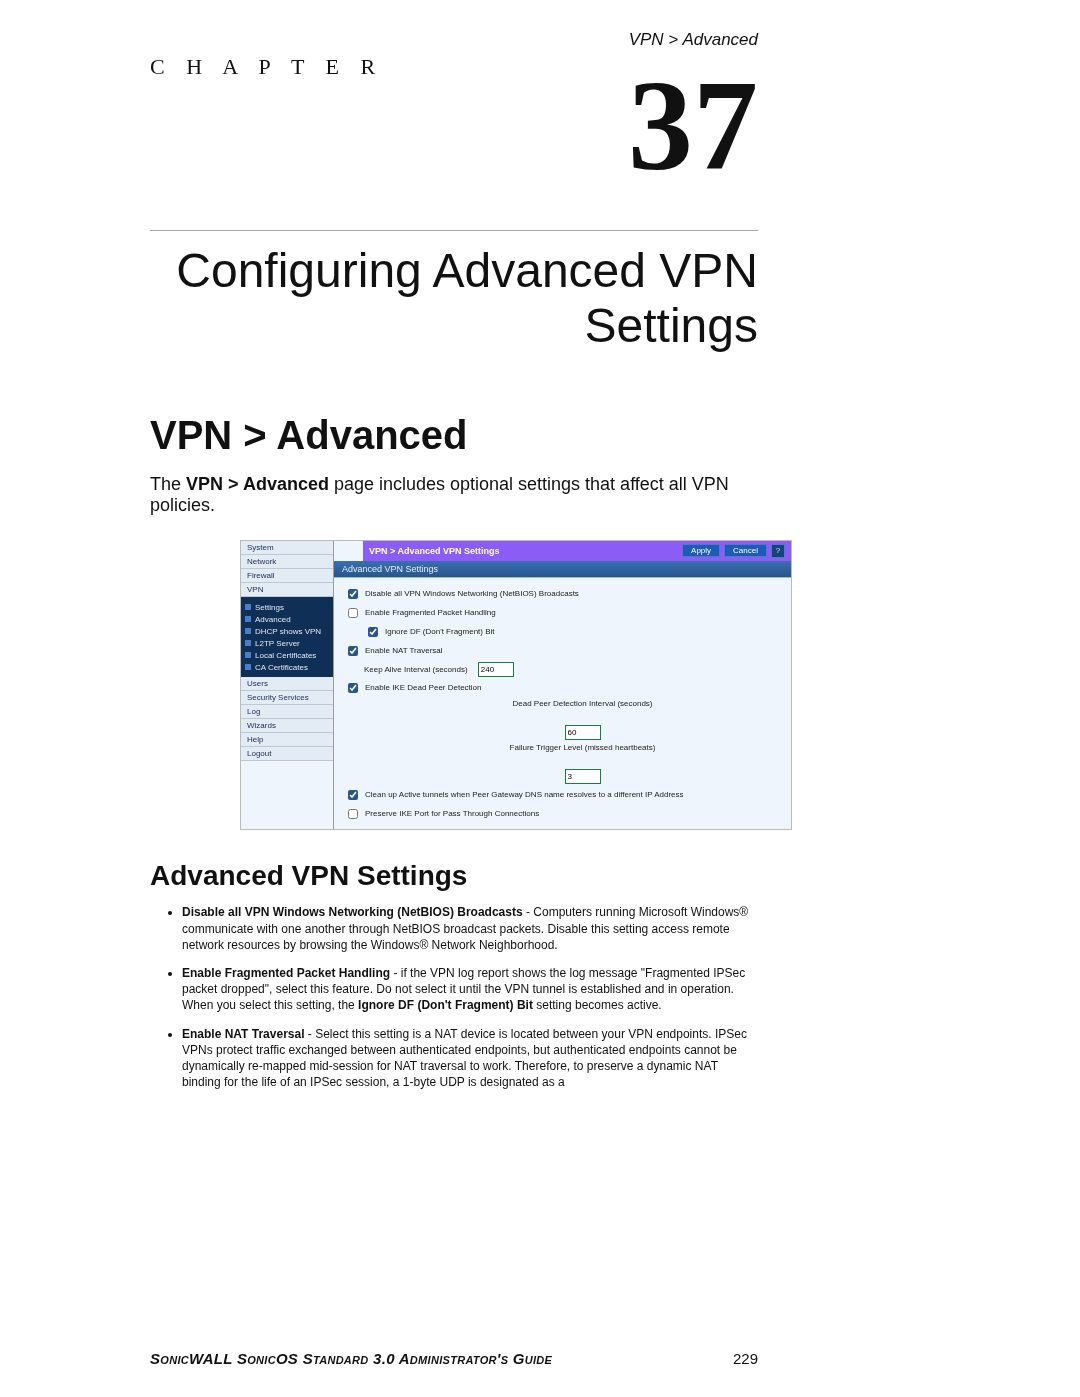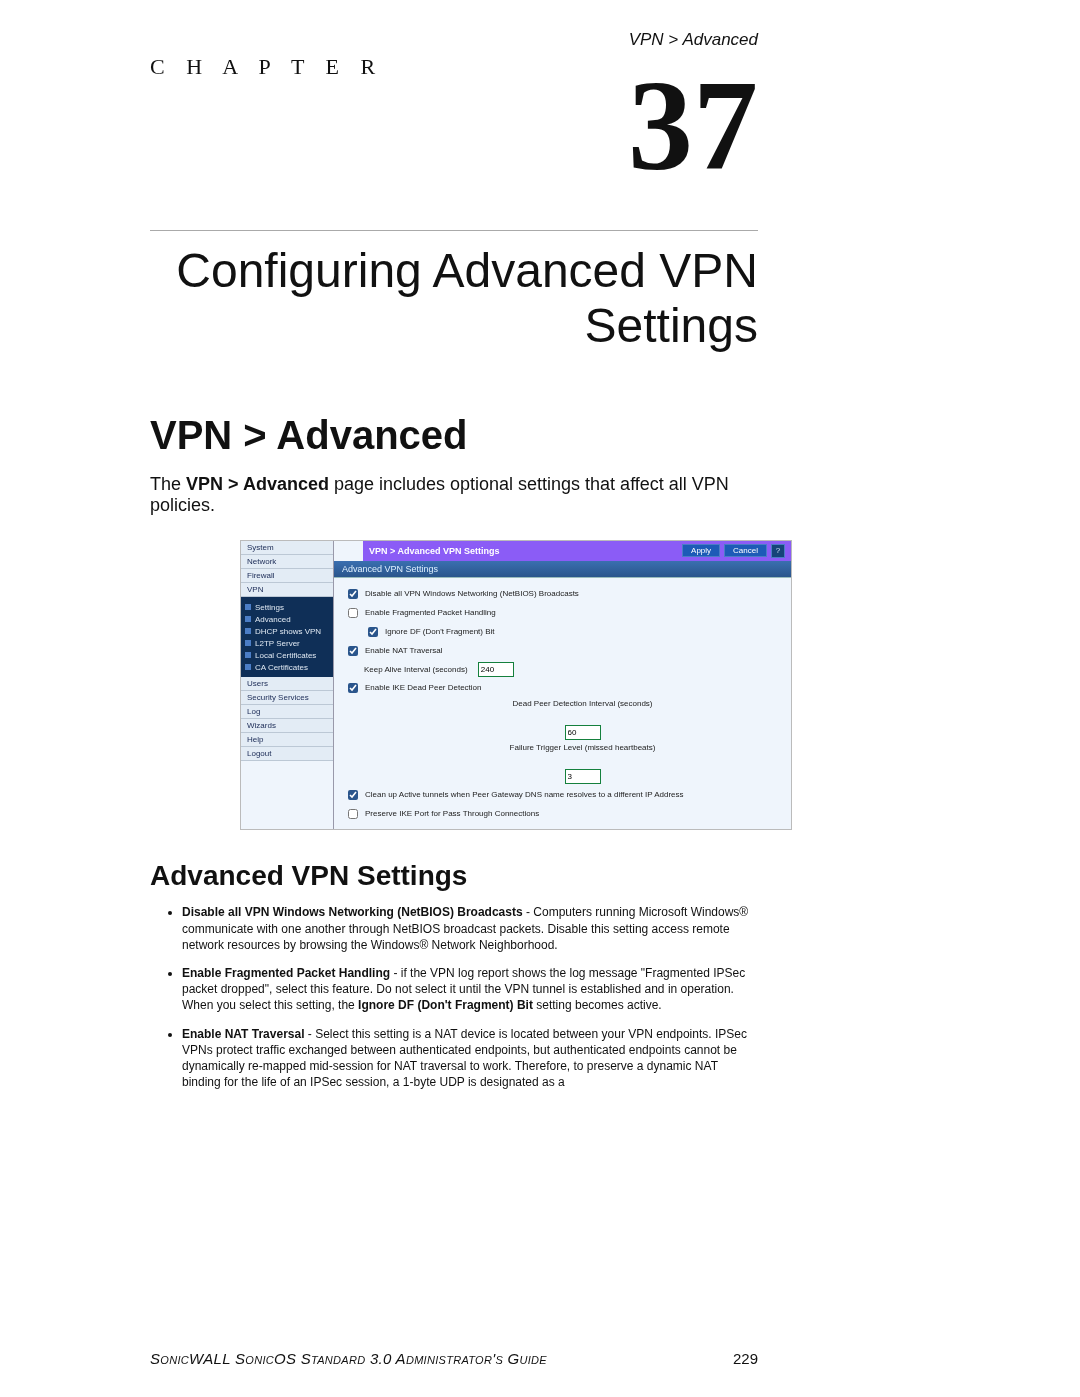--- a/index.html
+++ b/index.html
@@ -205,20 +205,21 @@
     right: 110px;
     bottom: 30px;
     font-size: 15px;
     display:flex;
     justify-content: space-between;
   }
   .footer .left {
     font-style: italic;
     font-variant: small-caps;
     letter-spacing: 0.3px;
+    font-weight: bold;
   }
 </style>
 </head>
 <body>
 
 <div class="page">
 
   <div class="running-header">VPN &gt; Advanced</div>
   <div class="chapter-label">C H A P T E R</div>
   <div class="chapter-number">37</div>

